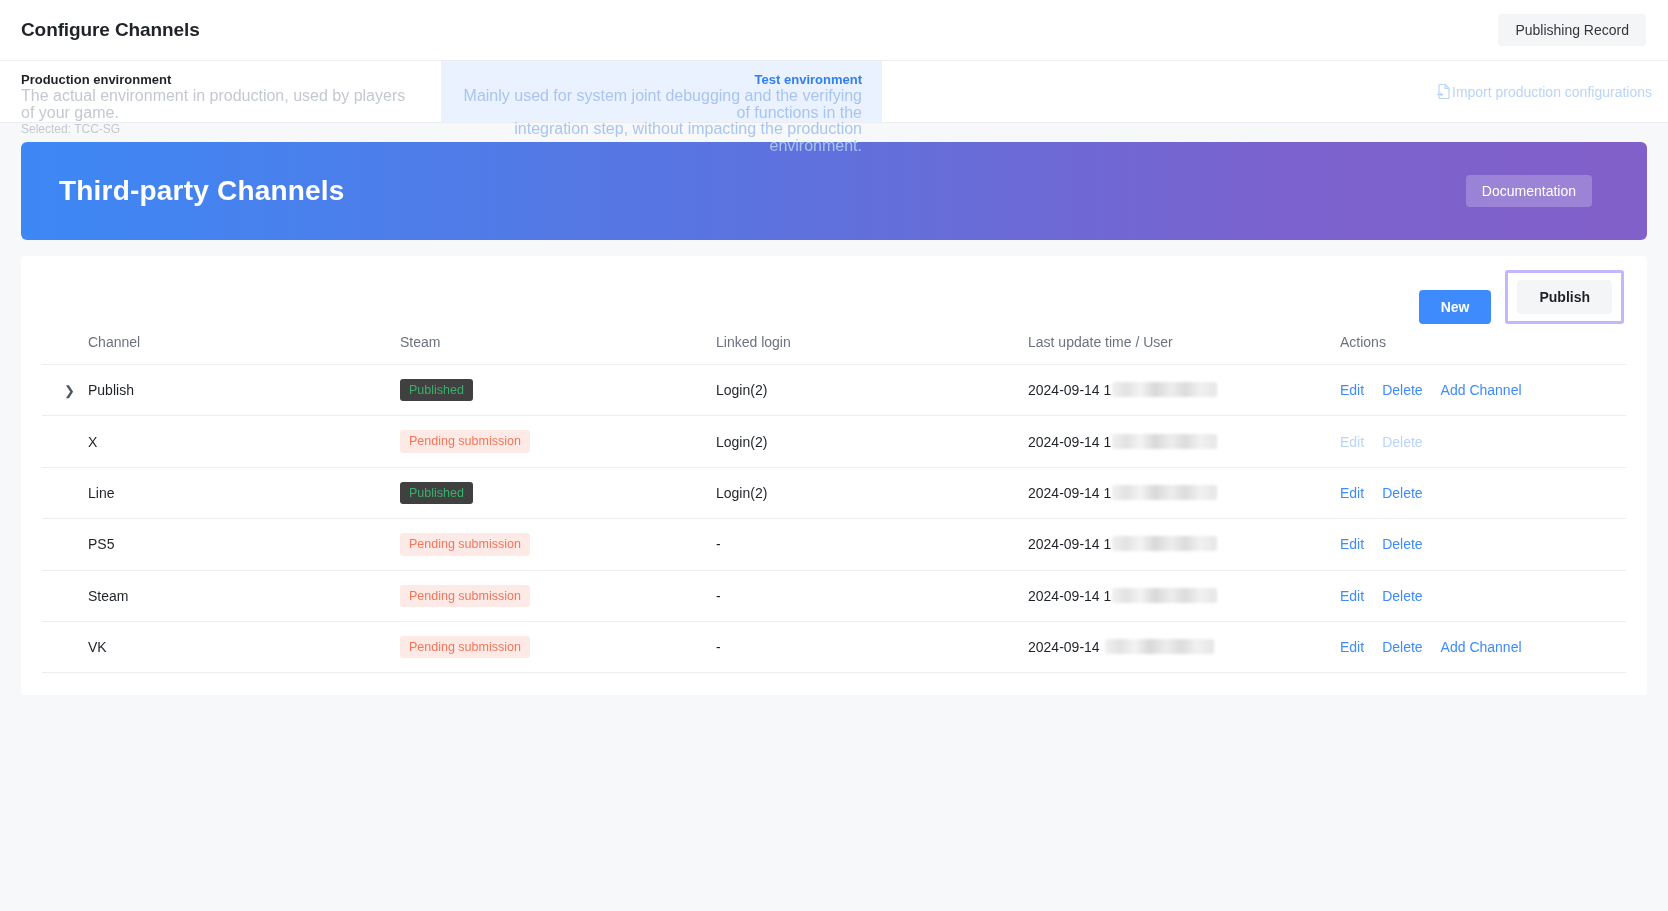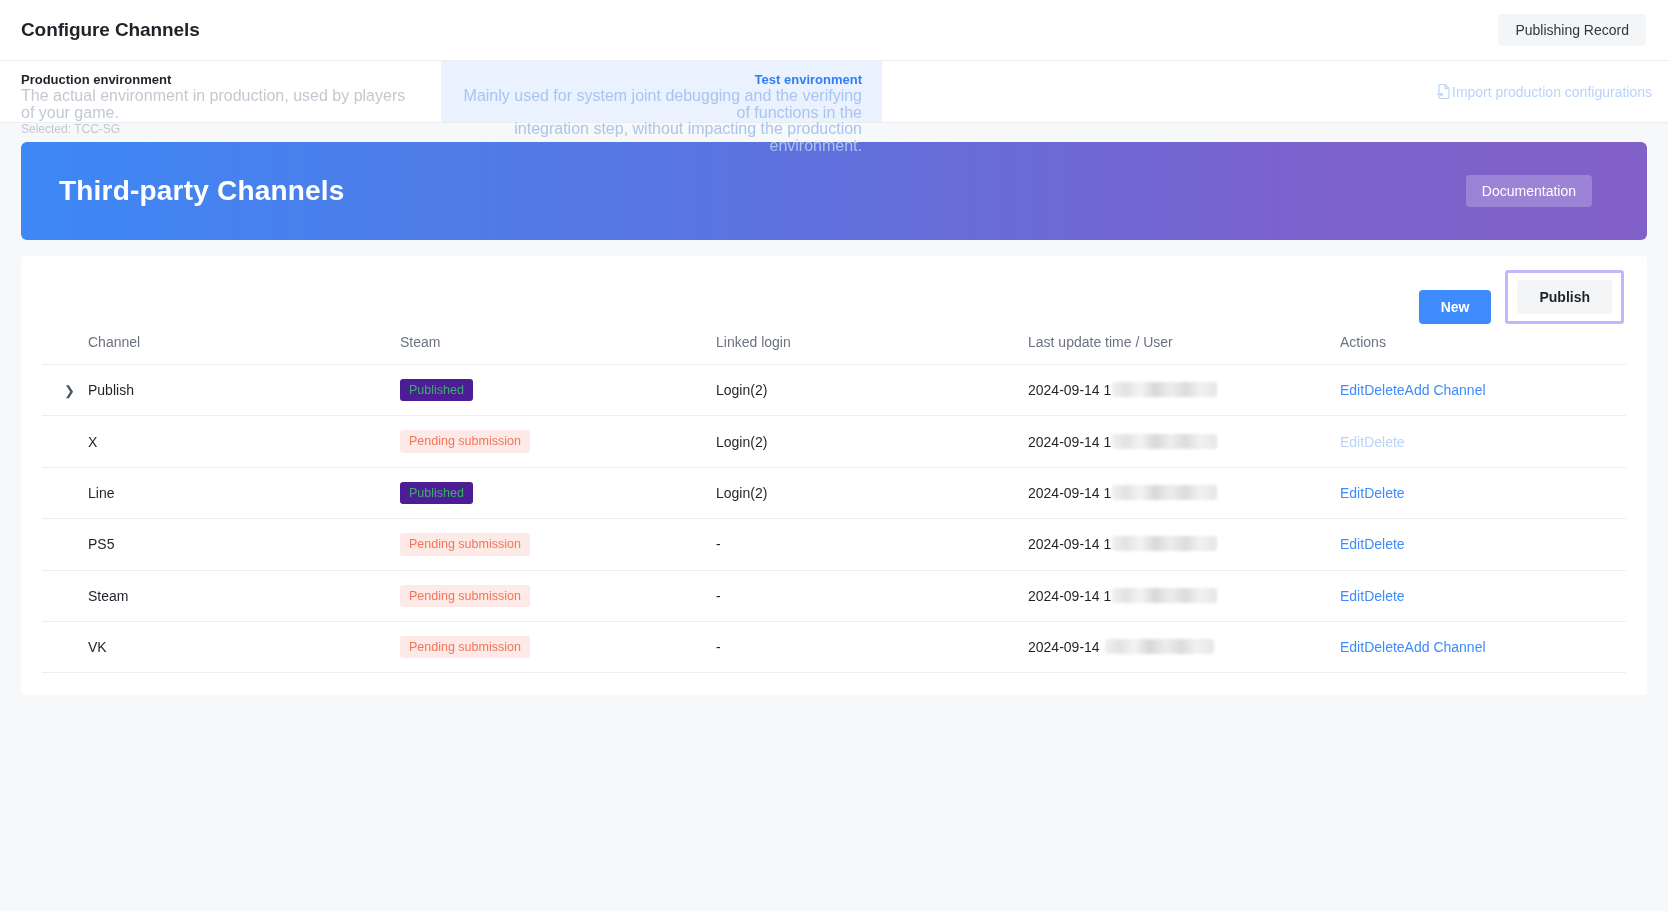--- a/index.html
+++ b/index.html
@@ -206,30 +206,31 @@
   }
 
   .badge {
     display: inline-block;
     font-size: 12.5px;
     border-radius: 3px;
     padding: 4px 9px;
     line-height: 1.15;
   }
   .badge.published {
-    background: #4c1d95;
+    background: #404040;
     color: #3cae6b;
   }
   .badge.pending {
     background: #fdeae6;
     color: #f2765a;
   }
 
   .actions-cell {
     display: flex;
+    gap: 18px;
     justify-content: flex-start;
   }
   .act-link {
     color: #3d8bfd;
     font-size: 14px;
     text-decoration: none;
     cursor: pointer;
     white-space: nowrap;
   }
   .act-link.disabled {

